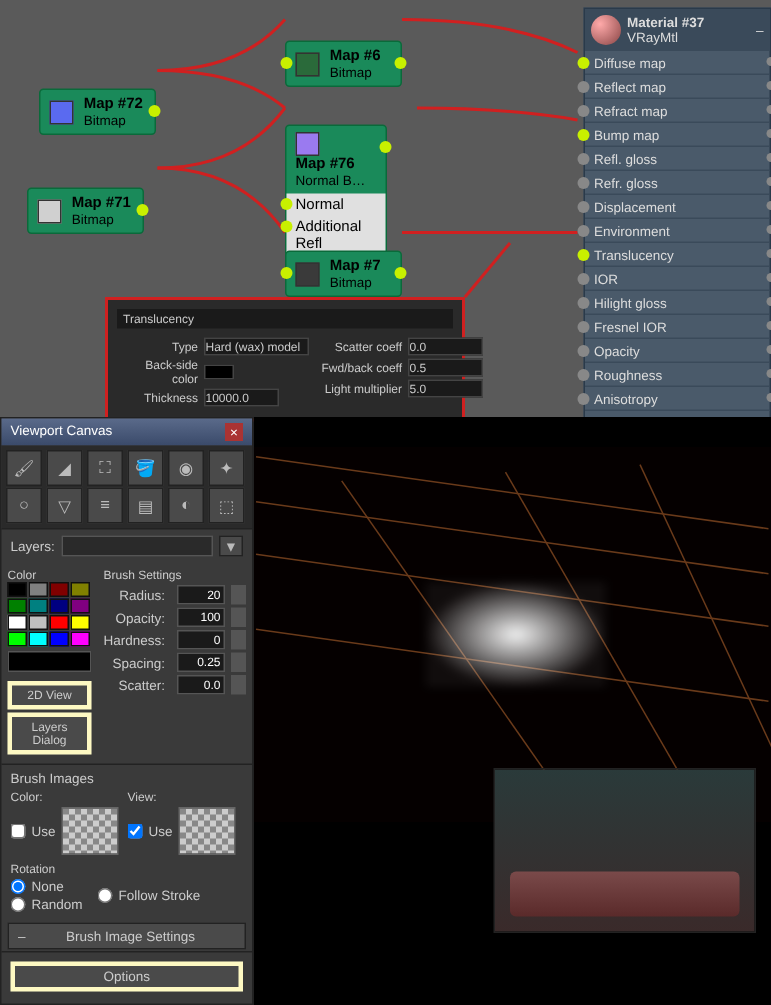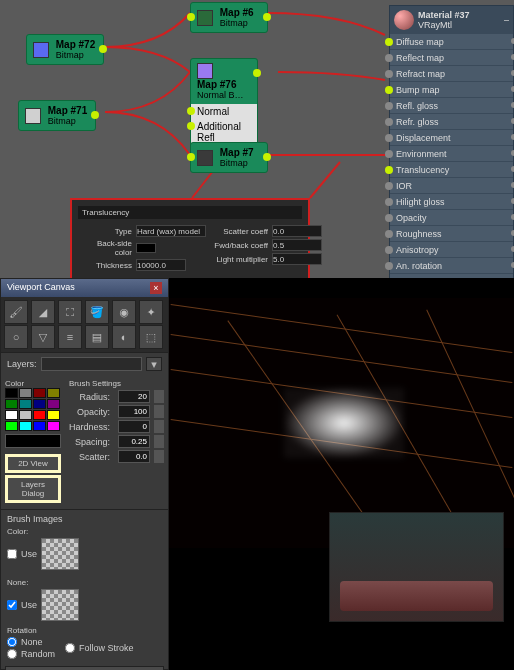--- a/index.html
+++ b/index.html
@@ -1,20 +1,20 @@
 <!DOCTYPE html>
 <html><head>
 <meta charset="utf-8">
 <style>
 * { box-sizing: border-box; margin: 0; padding: 0; font-family: Arial, sans-serif; }
 body { background: #1a1a1a; width: 514px; height: 670px; overflow: hidden; position: relative; }
 
 
 .node-editor { position: absolute; top: 0; left: 0; width: 514px; height: 278px; background: #5a5a5a; }
-.node { position: absolute; background: #1a8a5a; border: 1px solid #0a6a3a; border-radius: 3px; padding: 4px 6px; font-size: 10px; color: #000; }
+.node { position: absolute; background: #1a8a5a; border: 1px solid #0a6a3a; border-radius: 3px; padding: 4px 6px; font-size: 10px; color: #000; margin-top: 25px; }
 .node .swatch { display: inline-block; width: 16px; height: 16px; vertical-align: middle; margin-right: 4px; border: 1px solid #333; }
 .node .title { font-weight: bold; font-size: 10px; }
 .node .sub { font-size: 9px; }
 .port { width: 8px; height: 8px; border-radius: 50%; background: #c8f000; position: absolute; }
 
 .wires { position: absolute; top: 0; left: 0; width: 514px; height: 278px; pointer-events: none; }
 
 
 .material-panel { position: absolute; right: 0; top: 5px; width: 125px; background: #4a5a6a; border: 1px solid #2a3a4a; font-size: 9px; color: #ddd; }
 .mat-header { background: #3a4a5a; padding: 4px; display: flex; align-items: center; gap: 4px; }
@@ -146,20 +146,21 @@
         <div class="mat-row"><span class="port port-left" style="background:#888"></span><span>Reflect map</span><span class="port-right"></span></div>
         <div class="mat-row"><span class="port port-left" style="background:#888"></span><span>Refract map</span><span class="port-right"></span></div>
         <div class="mat-row"><span class="port port-left" style="background:#c8f000"></span><span>Bump map</span><span class="port-right"></span></div>
         <div class="mat-row"><span class="port port-left" style="background:#888"></span><span>Refl. gloss</span><span class="port-right"></span></div>
         <div class="mat-row"><span class="port port-left" style="background:#888"></span><span>Refr. gloss</span><span class="port-right"></span></div>
         <div class="mat-row"><span class="port port-left" style="background:#888"></span><span>Displacement</span><span class="port-right"></span></div>
         <div class="mat-row"><span class="port port-left" style="background:#888"></span><span>Environment</span><span class="port-right"></span></div>
         <div class="mat-row"><span class="port port-left" style="background:#c8f000"></span><span>Translucency</span><span class="port-right"></span></div>
         <div class="mat-row"><span class="port port-left" style="background:#888"></span><span>IOR</span><span class="port-right"></span></div>
         <div class="mat-row"><span class="port port-left" style="background:#888"></span><span>Hilight gloss</span><span class="port-right"></span></div>
+        <div class="mat-row"><span class="port port-left" style="background:#888"></span><span>Fresnel IOR</span><span class="port-right"></span></div>
         <div class="mat-row"><span class="port port-left" style="background:#888"></span><span>Opacity</span><span class="port-right"></span></div>
         <div class="mat-row"><span class="port port-left" style="background:#888"></span><span>Roughness</span><span class="port-right"></span></div>
         <div class="mat-row"><span class="port port-left" style="background:#888"></span><span>Anisotropy</span><span class="port-right"></span></div>
         <div class="mat-row"><span class="port port-left" style="background:#888"></span><span>An. rotation</span><span class="port-right"></span></div>
         <div class="mat-row"><span class="port port-left" style="background:#888"></span><span>Fog color</span><span class="port-right"></span></div>
         <div class="mat-row"><span class="port port-left" style="background:#888"></span><span>Self-illum</span><span class="port-right"></span></div>
       </div>
     <div class="mat-footer">mr Connection</div>
   </div>
 
@@ -289,31 +290,31 @@
       <div class="tp-row">
           <span class="lbl">Scatter:</span>
           <input type="text" value="0.0" style="">
           <span class="spinner"></span>
         </div>
     </div>
   </div>
 
   <div class="tp-section">
     <div>Brush Images</div>
-    <div style="display:flex;gap:6px;margin-top:3px;flex-direction:column;">
+    <div style="display:flex;gap:6px;margin-top:3px;">
       <div>
         <div style="font-size:8px;">Color:</div>
         <div class="tp-row">
             <input type="checkbox" style="">
             <span>Use</span>
             <div class="checkerboard"></div>
           </div>
       </div>
       <div>
-        <div style="font-size:8px;">None:</div>
+        <div style="font-size:8px;">View:</div>
         <div class="tp-row">
             <input type="checkbox" checked="" style="">
             <span>Use</span>
             <div class="checkerboard"></div>
           </div>
       </div>
     </div>
     <div style="font-size:8px;margin-top:3px;">Rotation</div>
     <div style="display:flex;gap:10px;">
       <div>

